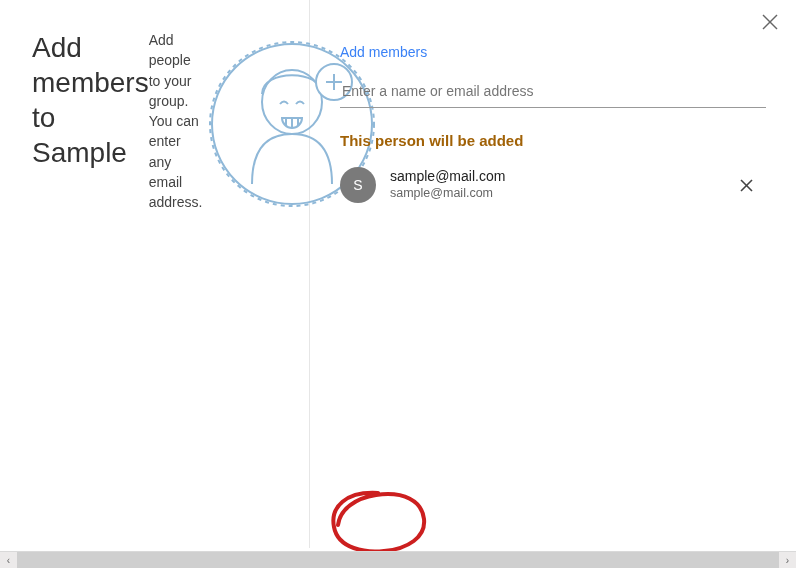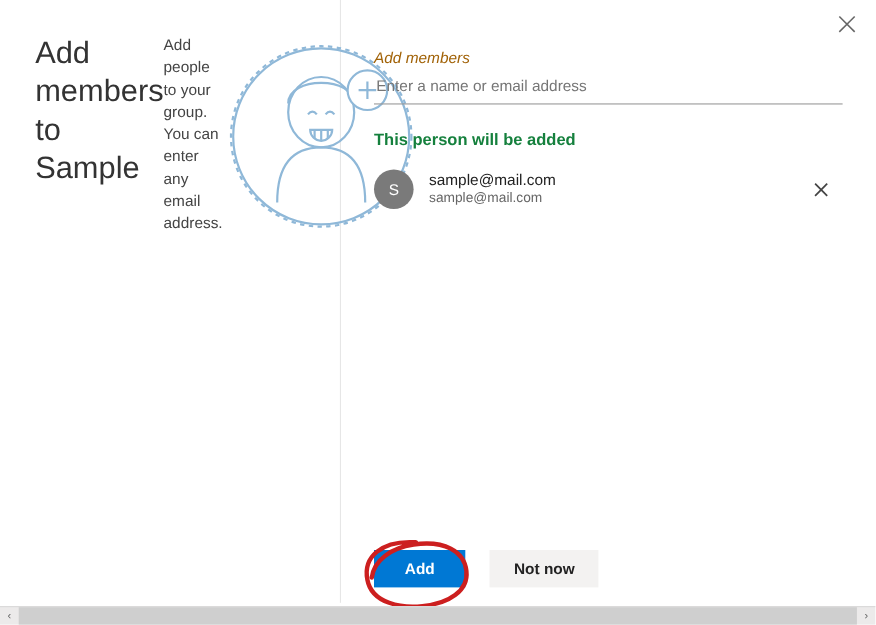--- a/index.html
+++ b/index.html
@@ -53,40 +53,39 @@
       right: 14px;
       width: 24px;
       height: 24px;
       cursor: pointer;
       color: #666;
       display:flex;align-items:center;justify-content:center;
     }
     .close-x svg { width: 16px; height: 16px; }
     .field-label {
       font-size: 14px;
-      color: #a16207;
-      margin-bottom: 4px;
-      font-style: italic;
+      color: #3b82f6;
+      margin-bottom: 17px;
     }
     .search-input {
       width: 100%;
       border: none;
       border-bottom: 1px solid #999;
       padding: 6px 2px 8px 2px;
       font-size: 14px;
       color: #14532d;
       outline: none;
       background: transparent;
     }
     .search-input::placeholder { color: #767676; }
     .added-title {
       margin-top: 24px;
       font-size: 15px;
       font-weight: 600;
-      color: #15803d;
+      color: #a16207;
     }
     .member-row {
       display: flex;
       align-items: center;
       margin-top: 18px;
       gap: 14px;
       padding-right: 10px;
     }
     .avatar {
       width: 36px;
@@ -209,24 +208,20 @@
         <div class="member-email">sample@mail.com</div>
       </div>
       <div class="remove-x">
         <svg viewBox="0 0 13 13" stroke="currentColor" stroke-width="1.6">
             <line x1="1" y1="1" x2="12" y2="12"></line>
             <line x1="12" y1="1" x2="1" y2="12"></line>
           </svg>
       </div>
     </div>
 
-    <div class="button-bar">
-      <button class="btn-primary">Add</button>
-      <button class="btn-secondary">Not now</button>
-    </div>
   </div>
 </div>
 
 <svg class="red-highlight" viewBox="0 0 105 70">
   <path d="M52 6 C20 4 4 20 8 40 C12 62 40 66 58 64 C82 62 100 50 98 32 C96 14 78 4 50 8 C30 11 14 22 12 38" fill="none" stroke="#cc1f1f" stroke-width="4" stroke-linecap="round"></path>
 </svg>
 
 <div class="hscroll">
   <div class="arrow">‹</div>
   <div class="track"></div>

